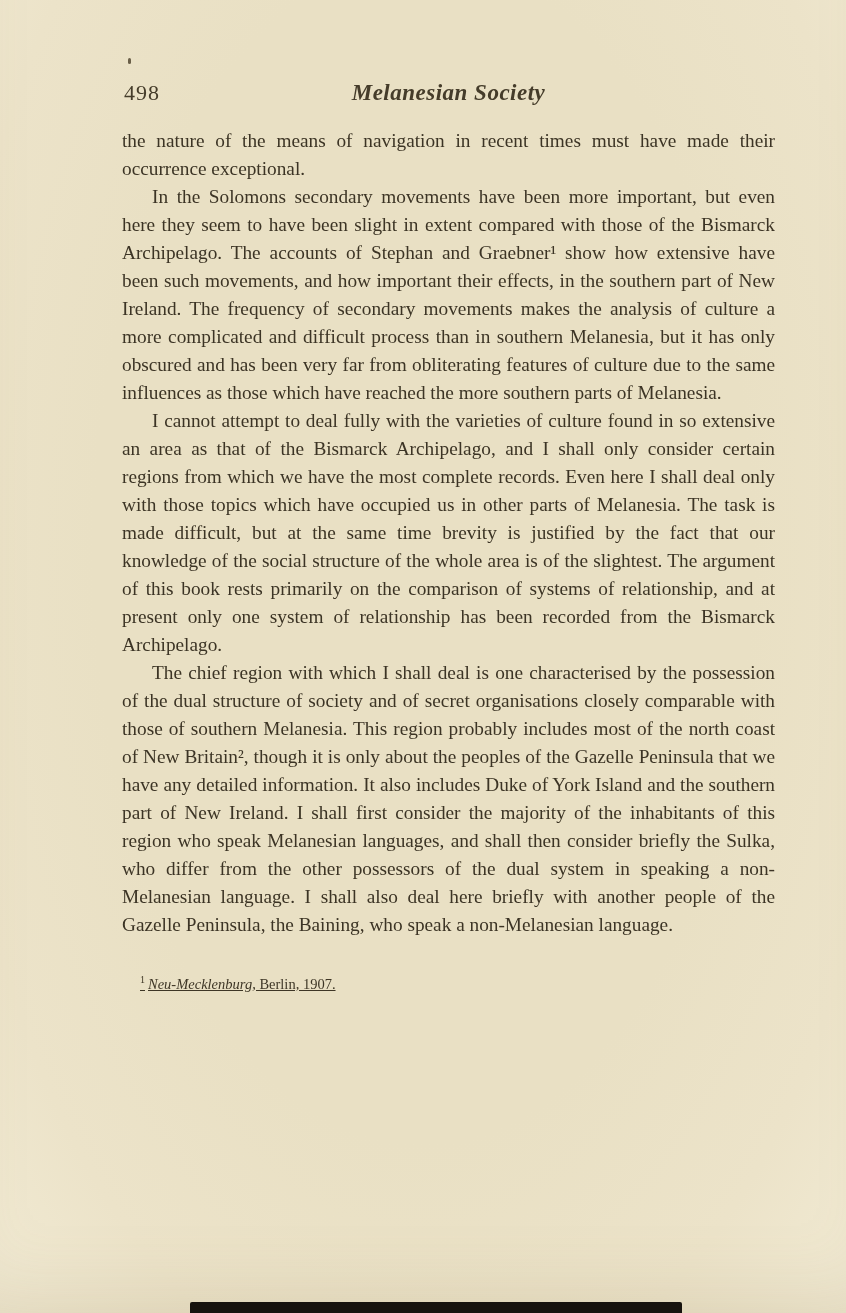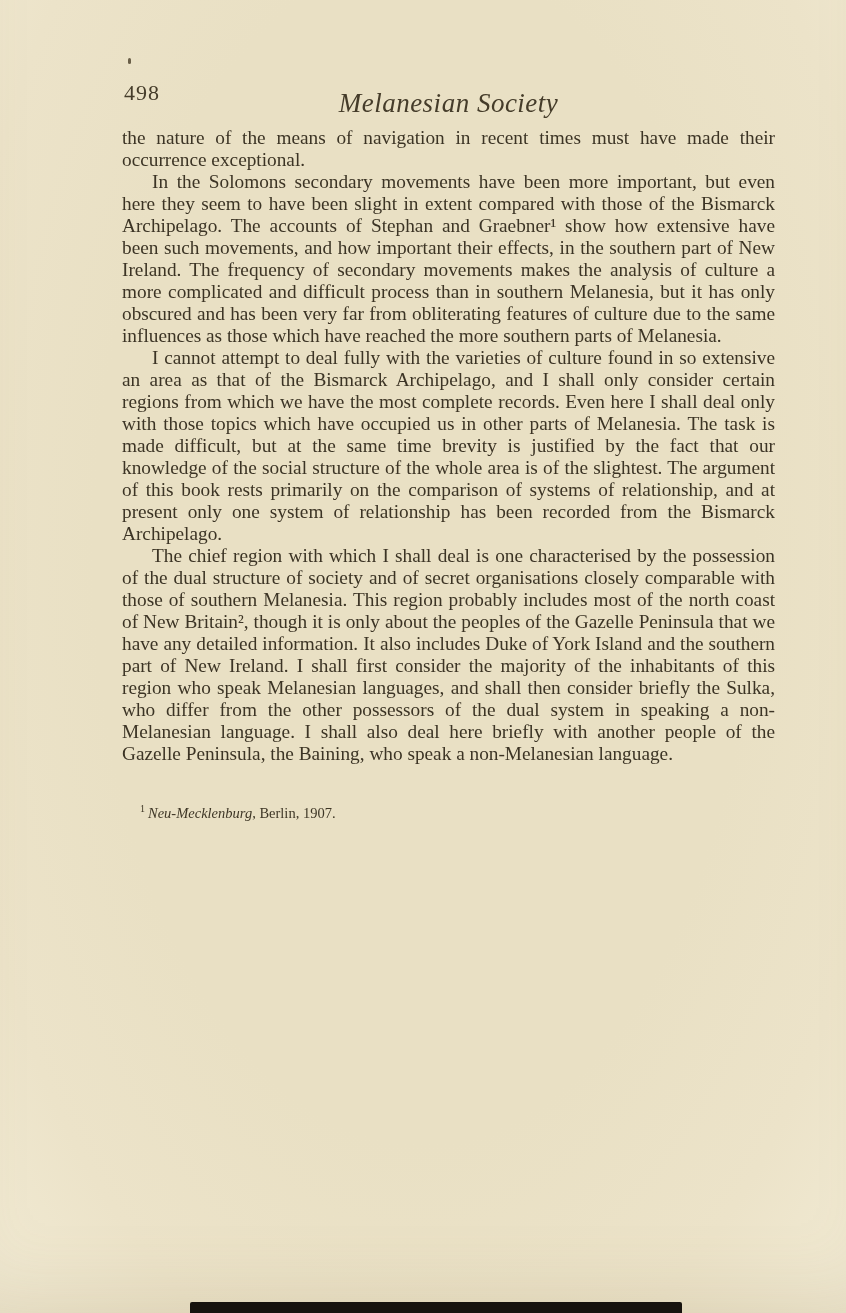--- a/index.html
+++ b/index.html
@@ -36,47 +36,49 @@
   .page-number {
     position: absolute;
     left: 2px;
     top: 0;
     font-size: 22px;
     letter-spacing: 1px;
   }
   .header-title {
     position: absolute;
     left: 50%;
-    top: 8px;
+    top: 0;
     transform: translateX(-50%);
     font-style: italic;
-    font-size: 27px;
+    font-size: 23px;
     letter-spacing: 0.5px;
     white-space: nowrap;
+    font-weight: bold;
   }
   .body-text {
     margin-top: 17px;
     color: #3c3425;
     font-size: 19.3px;
-    line-height: 22px;
+    line-height: 28px;
     text-align: justify;
   }
   .para {
     margin: 0;
     text-indent: 30px;
   }
   .para.noindent {
     text-indent: 0;
   }
   .footnotes {
     margin-top: 31px;
     color: #3e3626;
     font-size: 14.5px;
-    line-height: 25px;
+    line-height: 19px;
     text-align: justify;
+    text-decoration: underline;
   }
   .footnote {
     margin: 0;
     text-indent: 18px;
   }
   .fn-marker {
     font-size: 10px;
     margin-right: 3px;
   }
   .fn-italic {

